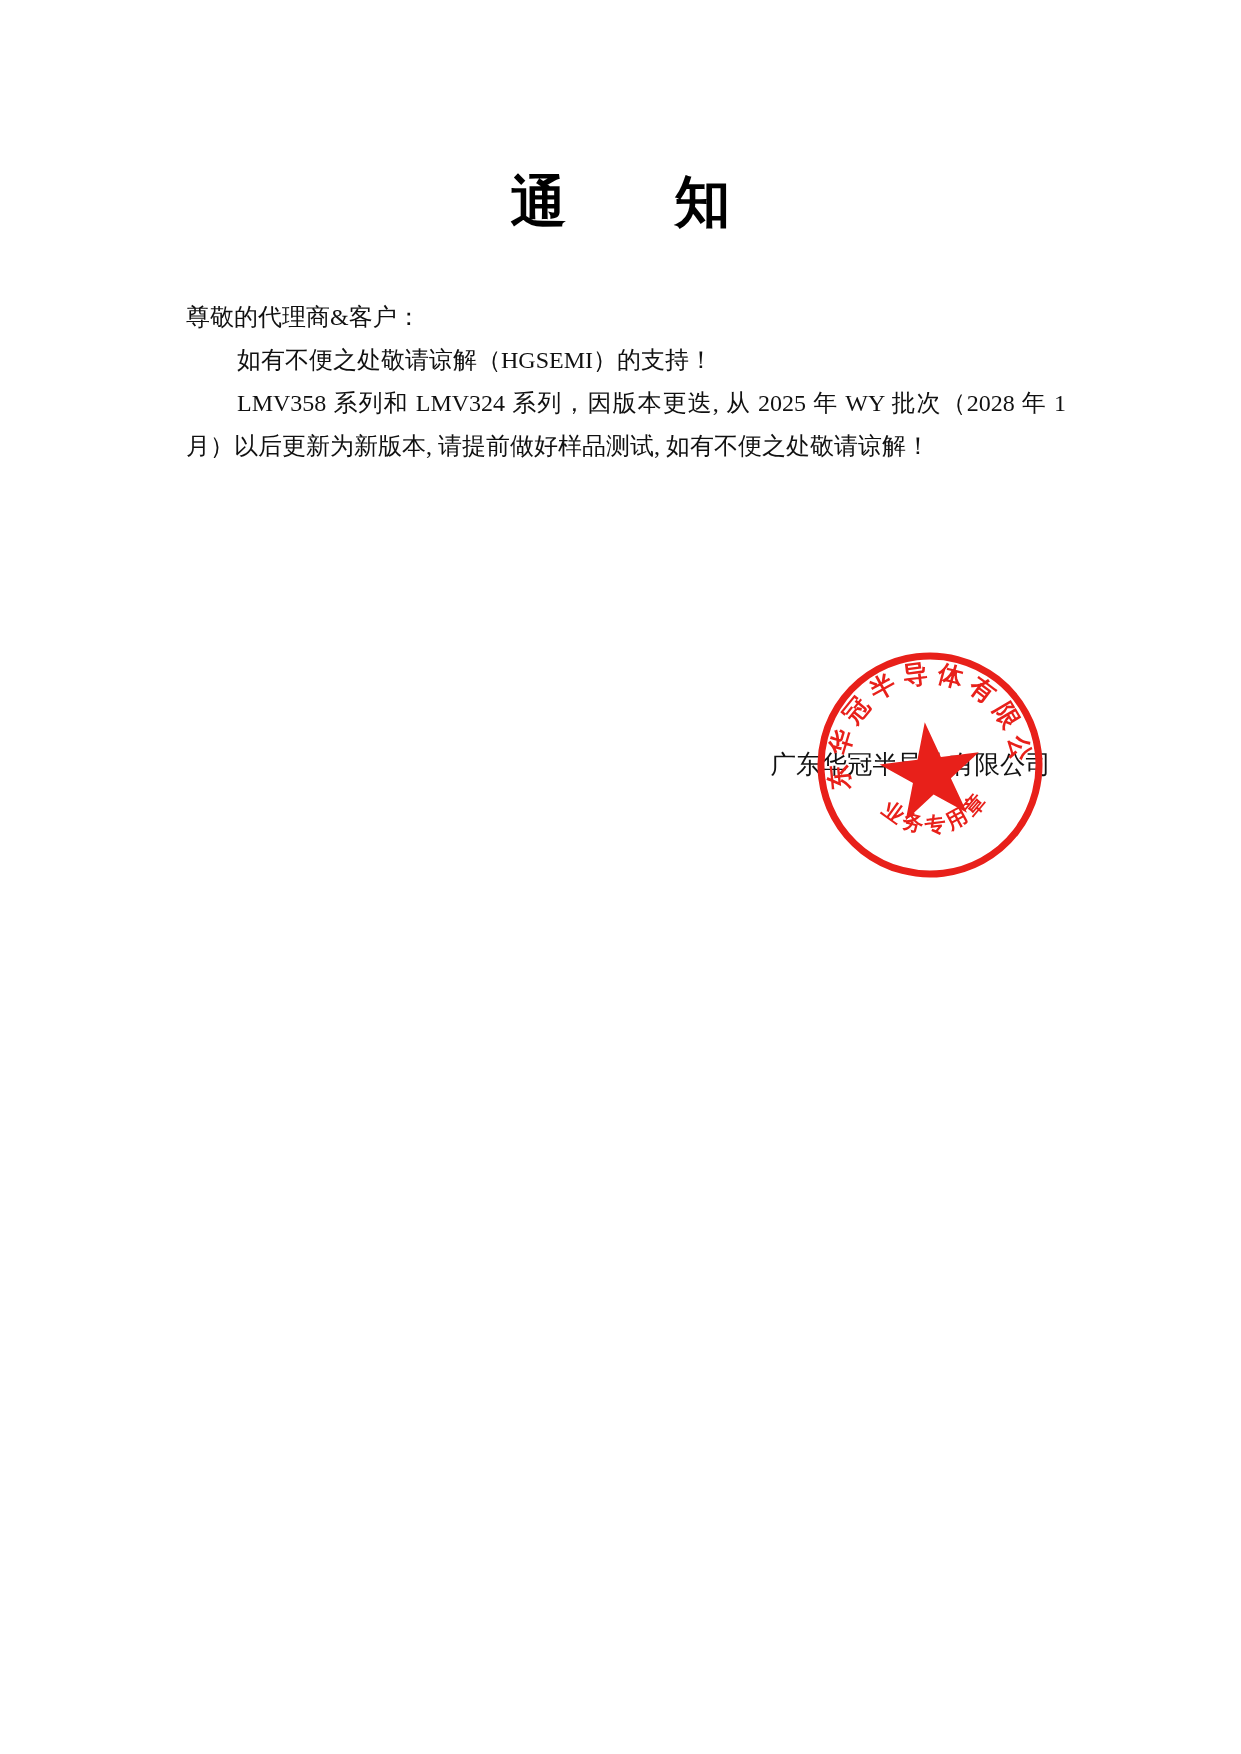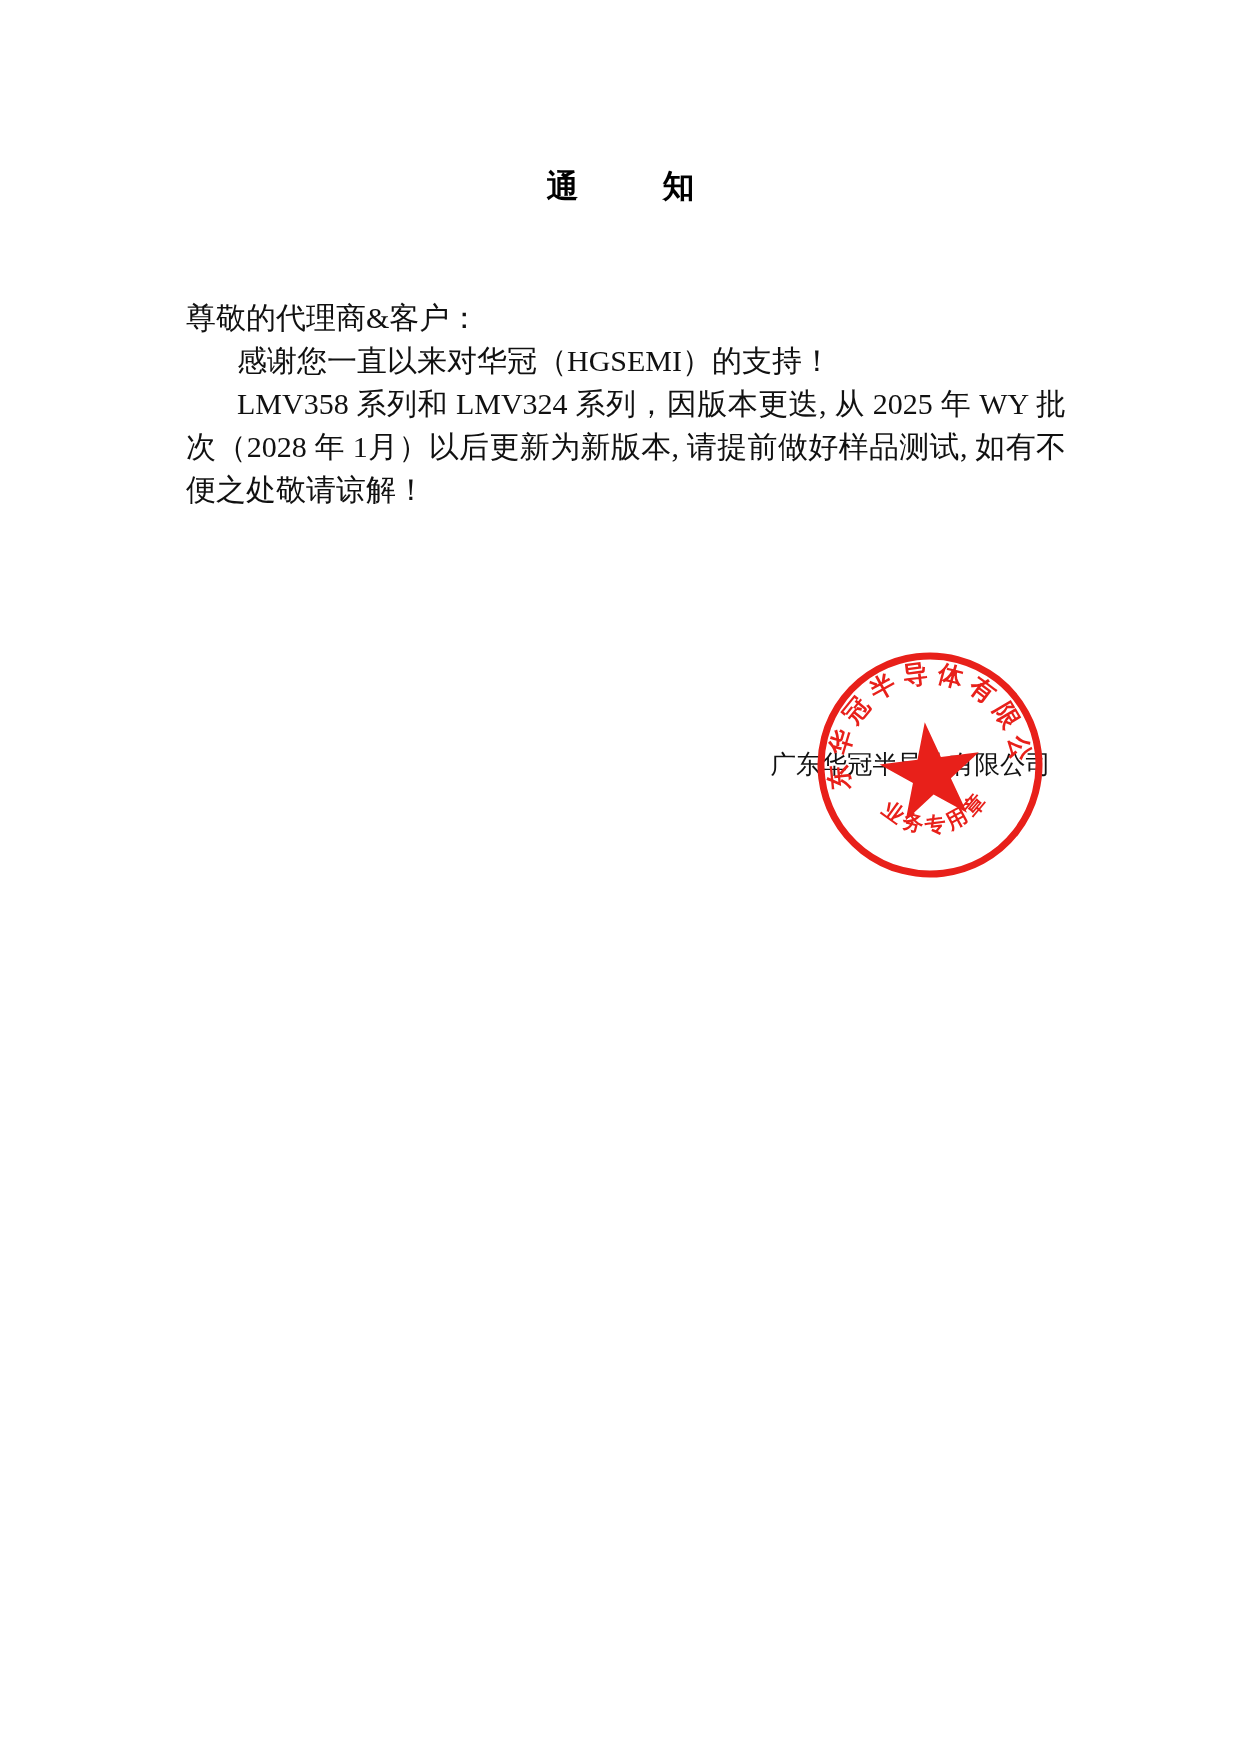--- a/index.html
+++ b/index.html
@@ -23,32 +23,32 @@
   }
 
   .doc-title {
     position: absolute;
     top: 165px;
     left: 0;
     width: 100%;
     text-align: center;
     font-family: "Liberation Sans", sans-serif;
     font-weight: bold;
-    font-size: 32px;
+    font-size: 56px;
     letter-spacing: 26px;
     text-indent: 26px;
     color: #000000;
   }
 
   .body-block {
     position: absolute;
     top: 296px;
     left: 186px;
     width: 880px;
-    font-size: 30px;
+    font-size: 24px;
     line-height: 43px;
     color: #111111;
   }
 
   .salutation {
     margin: 0 0 0 0;
   }
 
   .para {
     margin: 0;
@@ -90,21 +90,21 @@
 </style>
 </head>
 <body>
 
 <div class="page">
 
   <div class="doc-title">通　知</div>
 
   <div class="body-block">
     <p class="salutation">尊敬的代理商&amp;客户：</p>
-    <p class="para indent">感谢您一直以来对华冠（HGSEMI）的支持！</p>
+    <p class="para indent">如有不便之处敬请谅解（HGSEMI）的支持！</p>
     <p class="para indent">LMV358 系列和 LMV324 系列，因版本更迭, 从 2025 年 WY 批次（2028 年 1月）以后更新为新版本, 请提前做好样品测试, 如有不便之处敬请谅解！</p>
   </div>
 
   <div class="sign-block">
     <span class="sign-line">广东华冠半导体有限公司</span>
   </div>
 
   <div class="seal">
     <svg width="230" height="230" viewBox="0 0 230 230" xmlns="http://www.w3.org/2000/svg">
       <defs>

